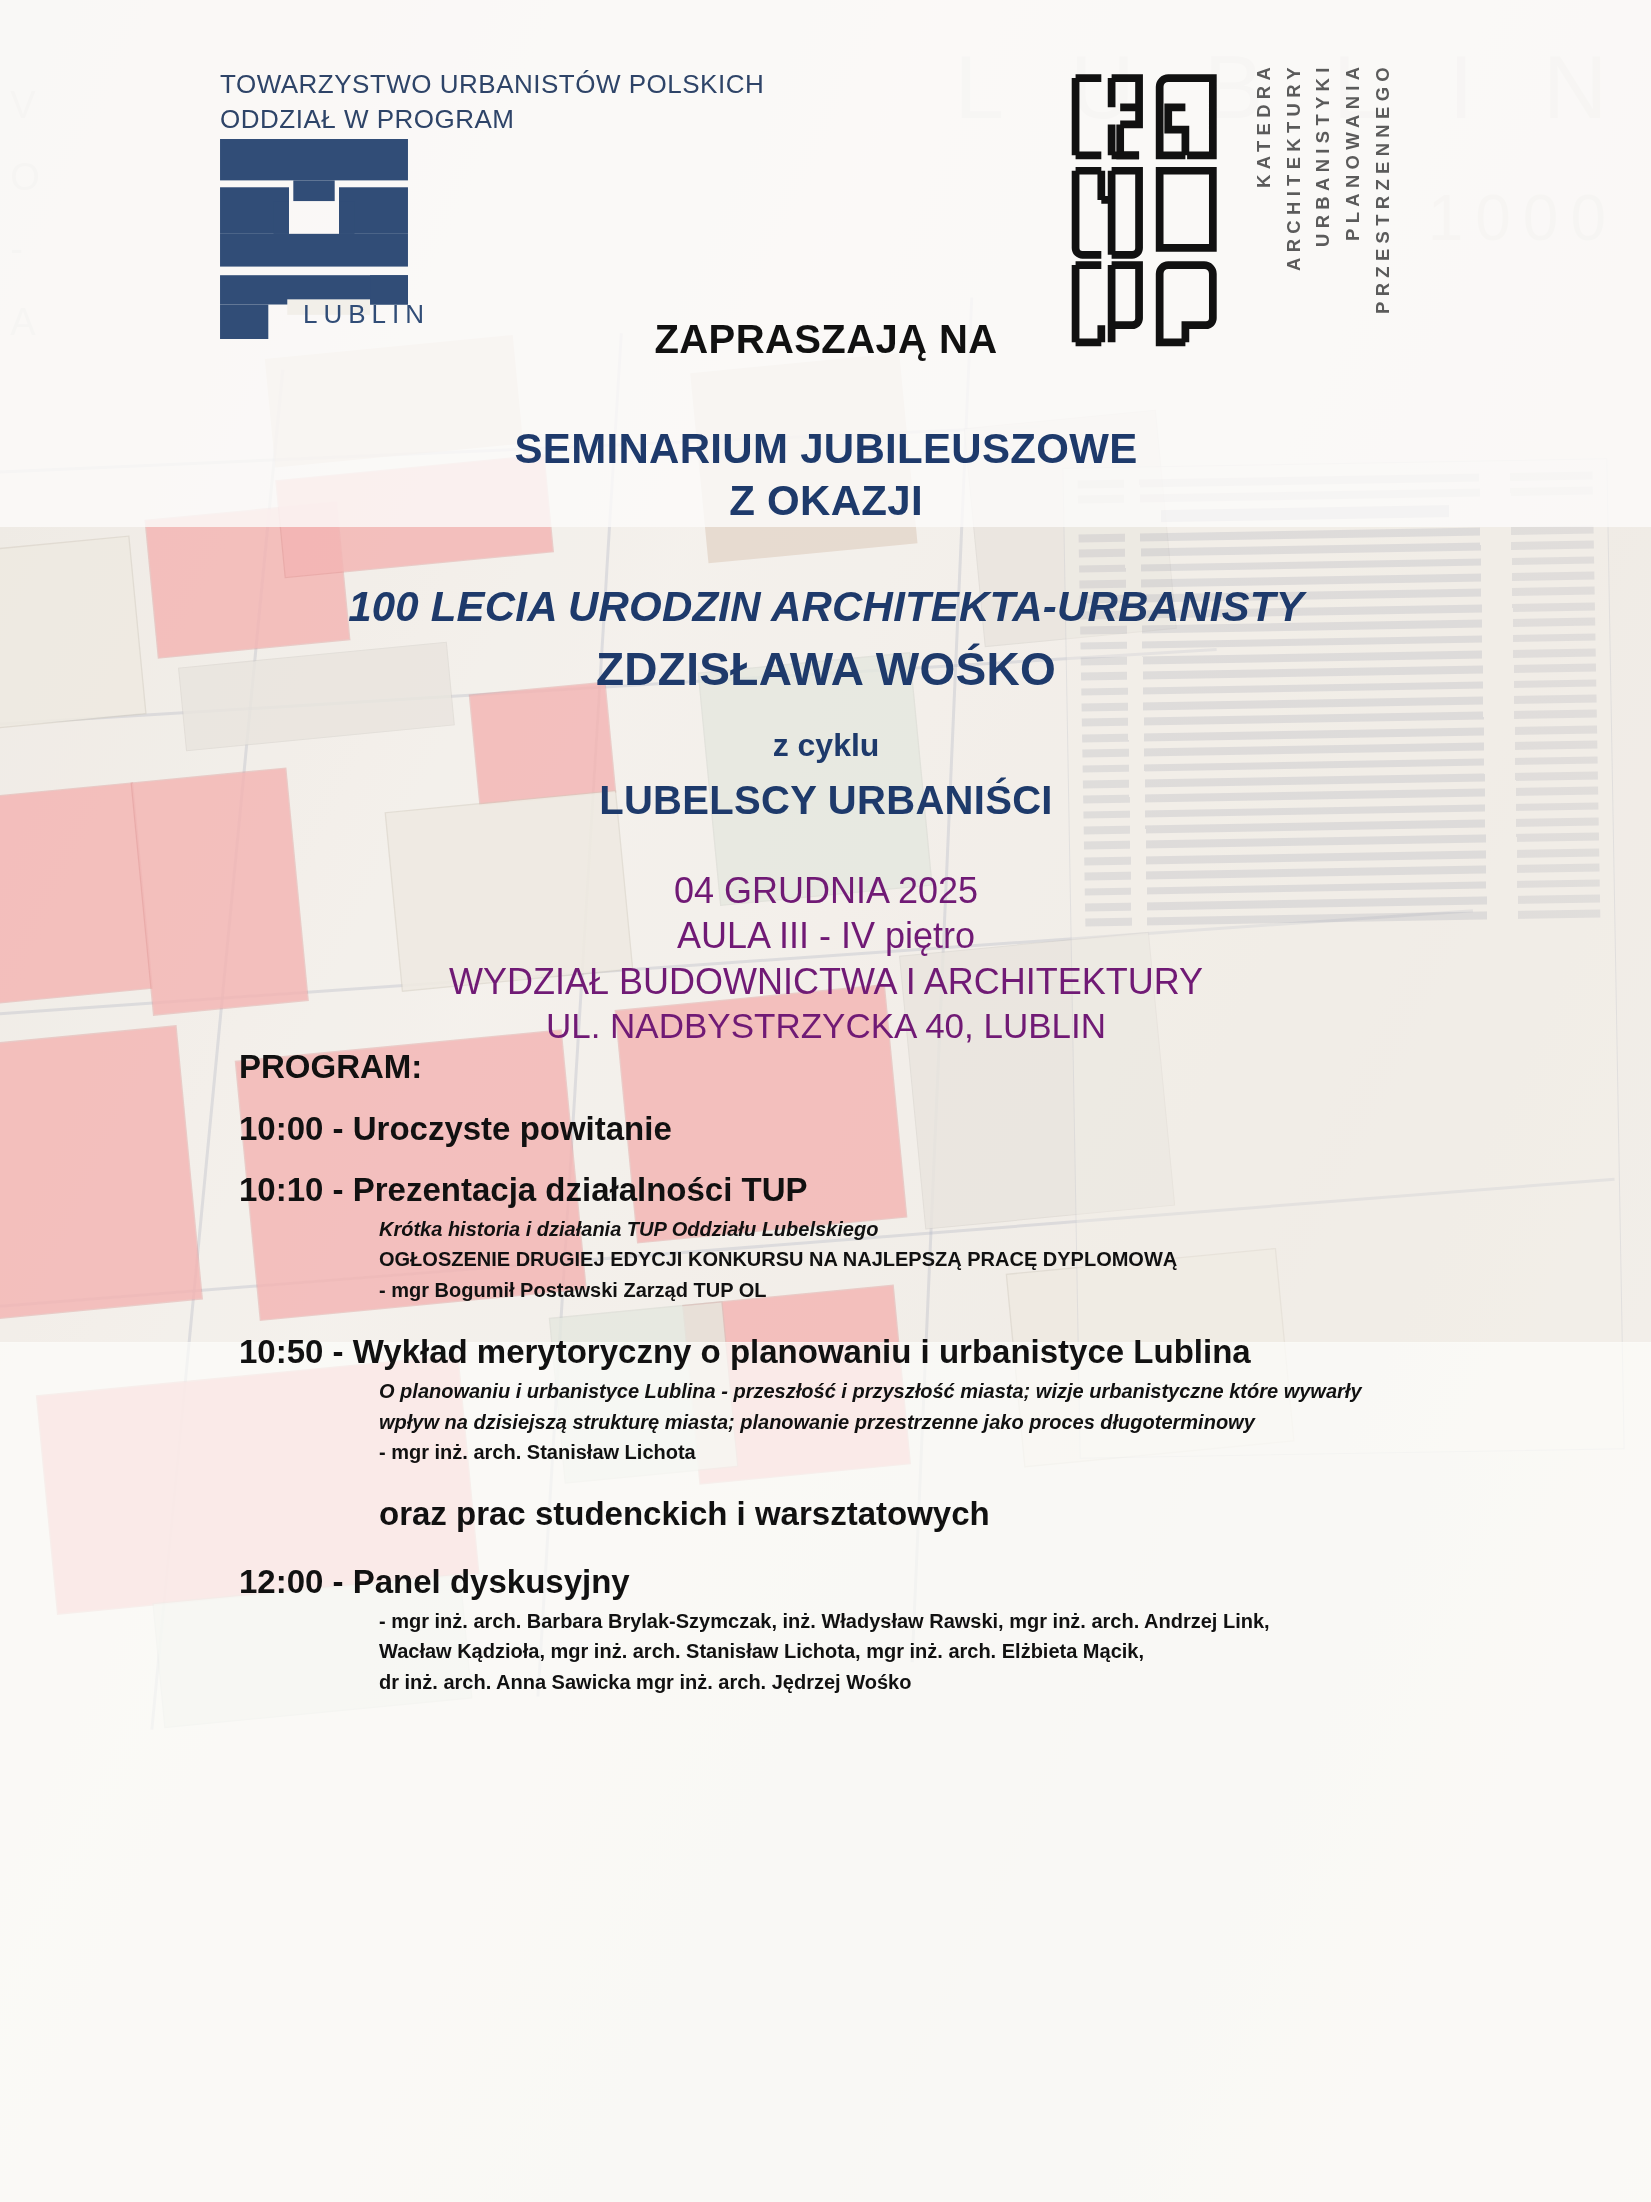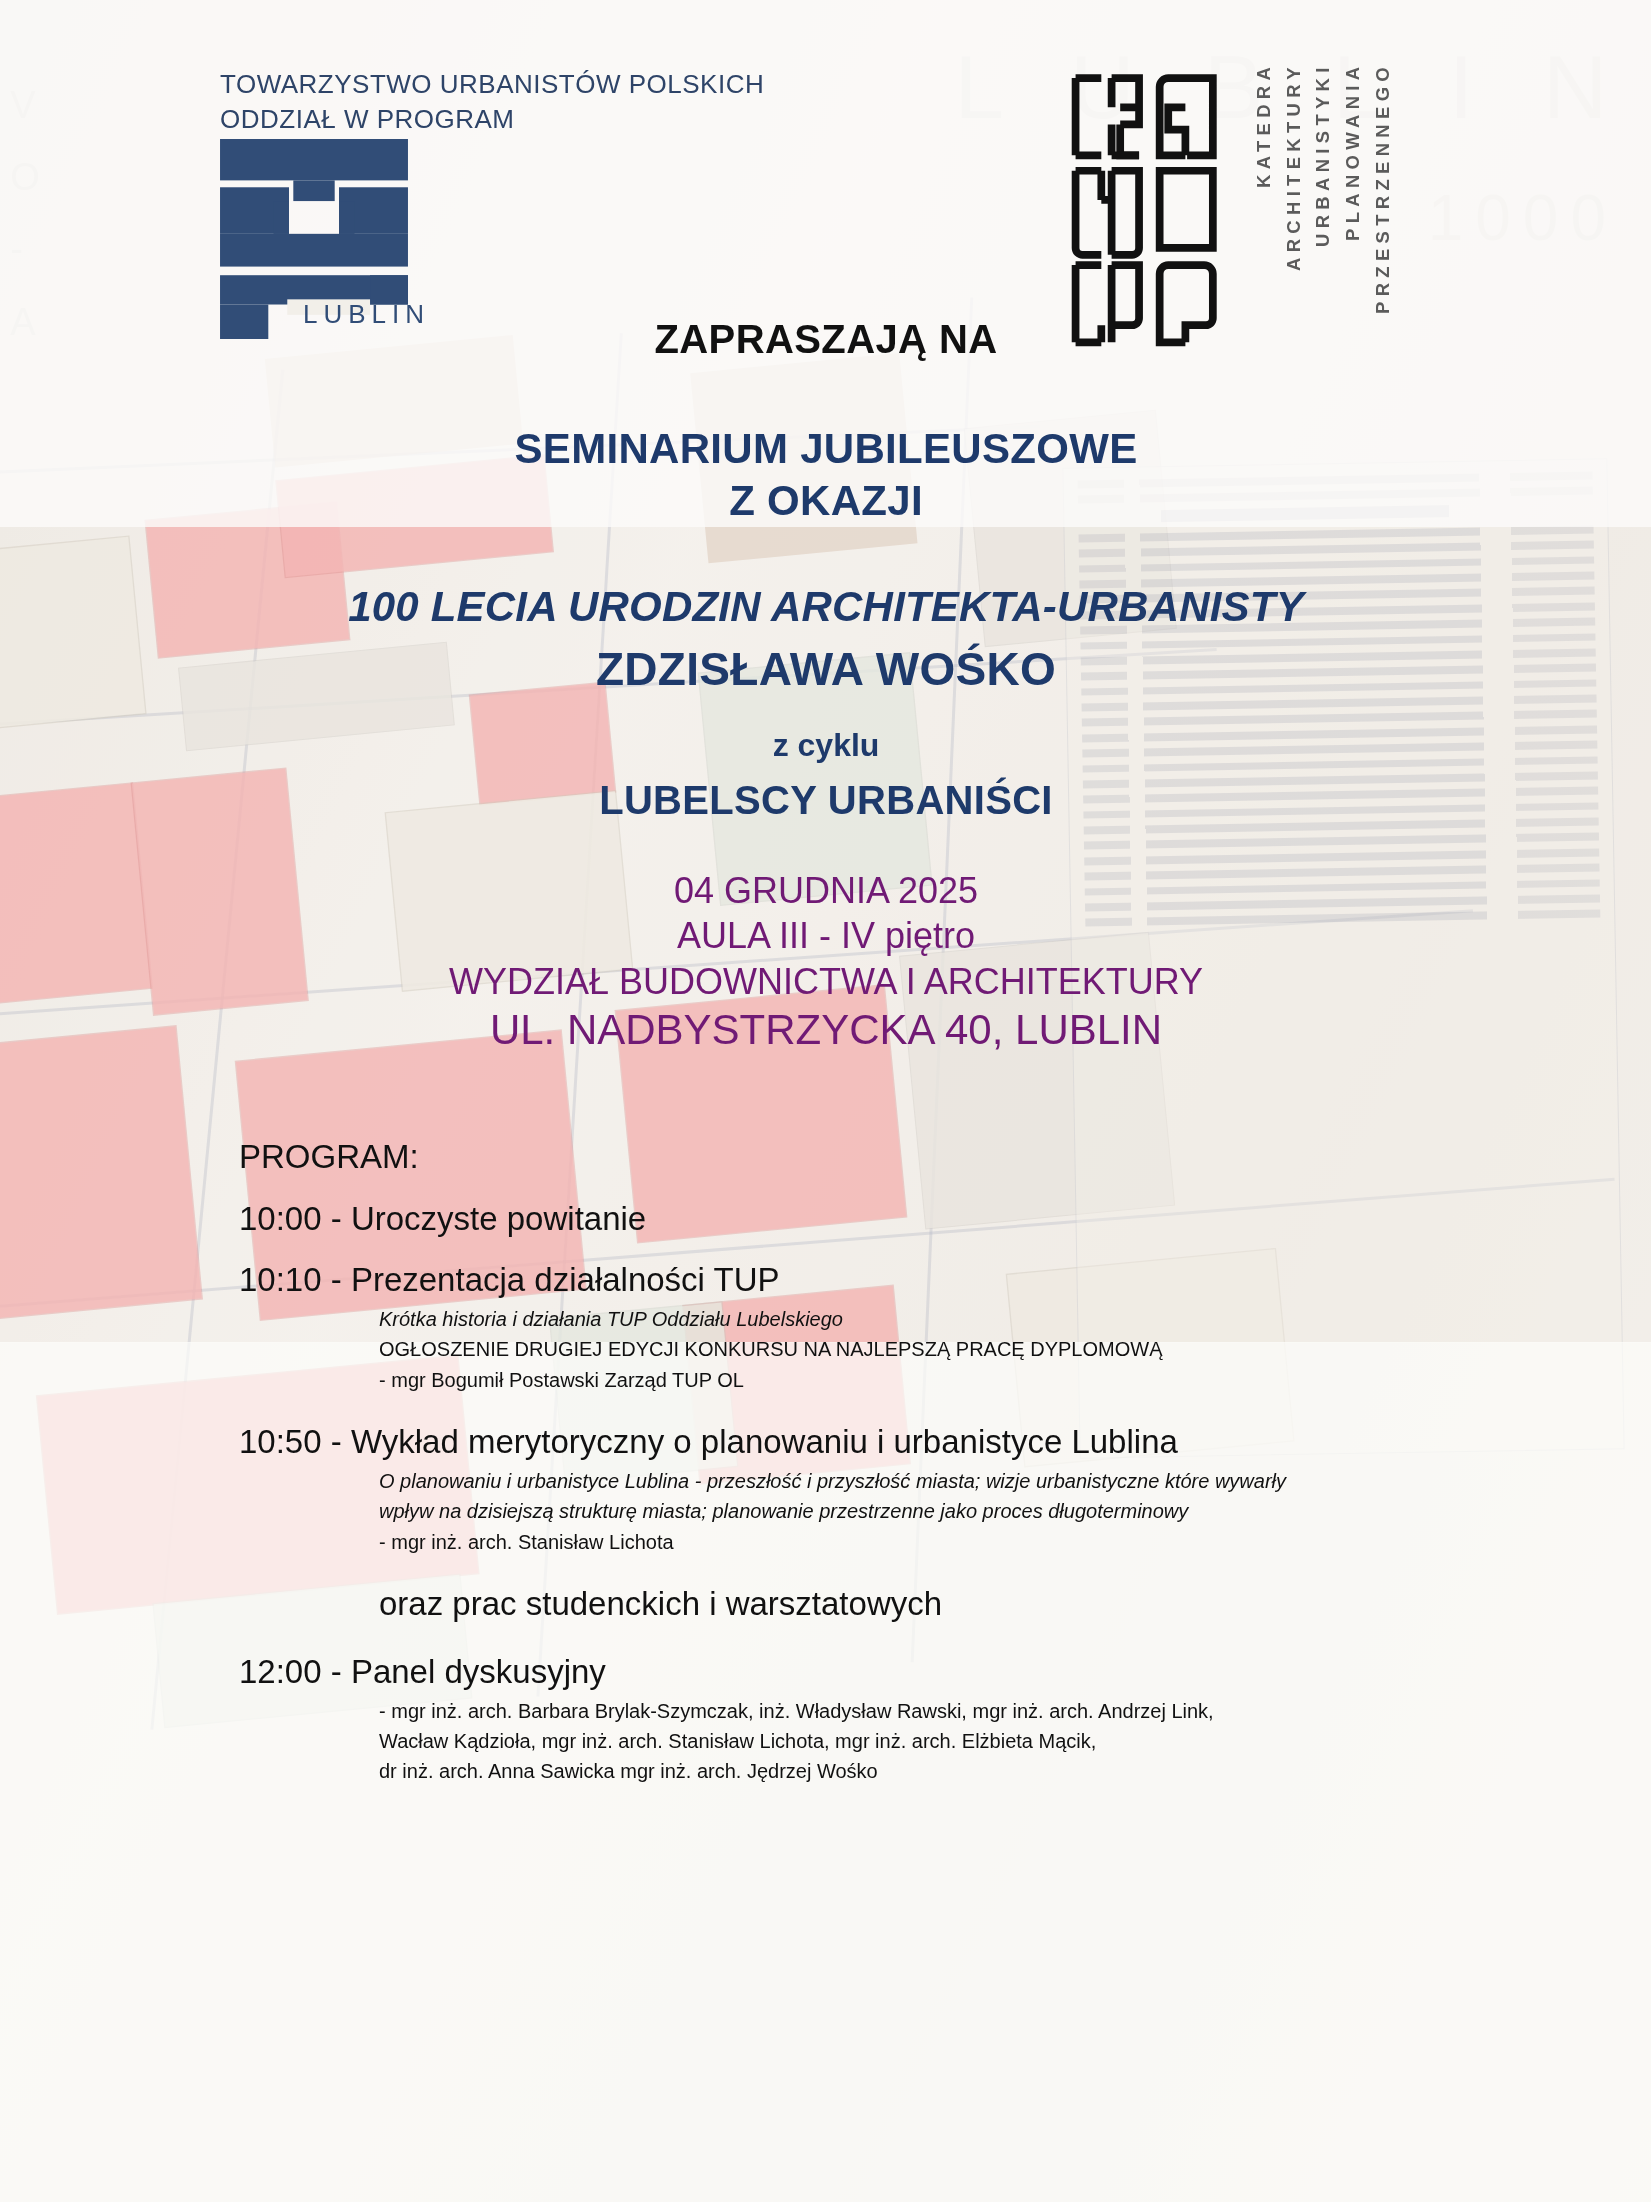--- a/index.html
+++ b/index.html
@@ -144,24 +144,24 @@
     font-size:46px; font-weight:700; letter-spacing:0.3px;
   }
   .hero .h-cycle { margin-top:31px; font-size:32px; font-weight:700; }
   .hero .h-series { margin-top:13.8px; font-size:40px; font-weight:700; letter-spacing:0.3px; }
 
   
   .venue { margin-top:45px; text-align:center; color:#701a75; }
   .venue .v1 { font-size:36px; line-height:1.26; }
   .venue .v2 { font-size:36px; line-height:1.26; }
   .venue .v3 { font-size:36px; font-weight:400; line-height:1.26; }
-  .venue .v4 { font-size:42px; line-height:1.26; }
-
-  
-  .program { margin-top:81px; padding-left:239px; padding-right:103px; color:#111; }
+  .venue .v4 { font-size:35px; line-height:1.26; }
+
+  
+  .program { padding-left:239px; padding-right:103px; color:#111;font-weight:bold; }
   .prog-title { font-size:33px; margin-bottom:22.4px; }
 
   .prog-item { margin-bottom:8.6px; }
   .prog-head { font-size:33px; line-height:1.26; }
   .prog-cont {
     font-size:33px; line-height:1.26;
     padding-left:140px;
     margin-top:13.8px;
   }
   .prog-sub {

